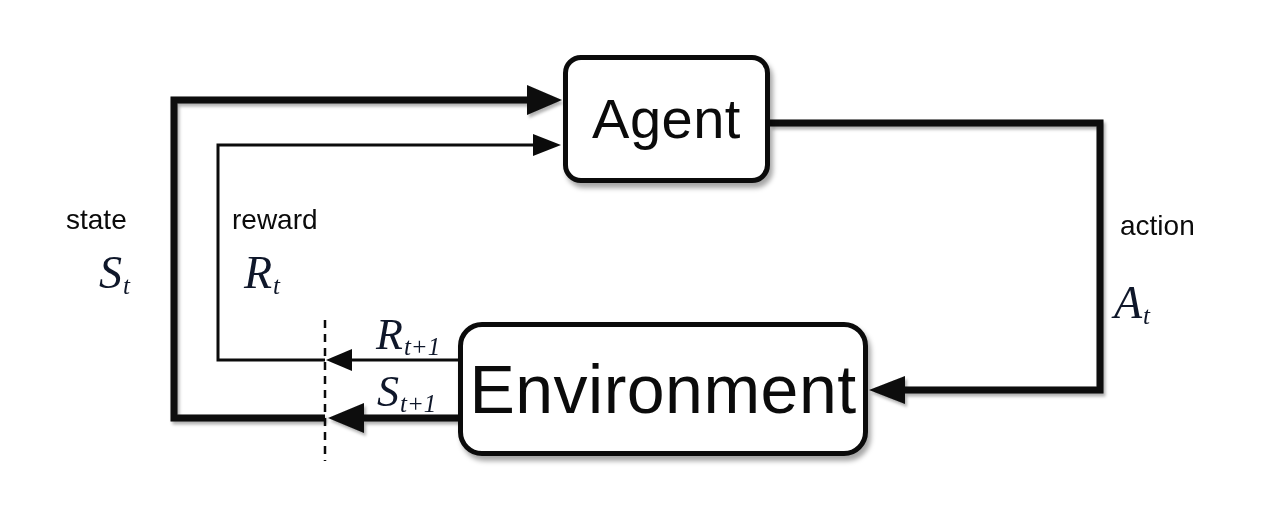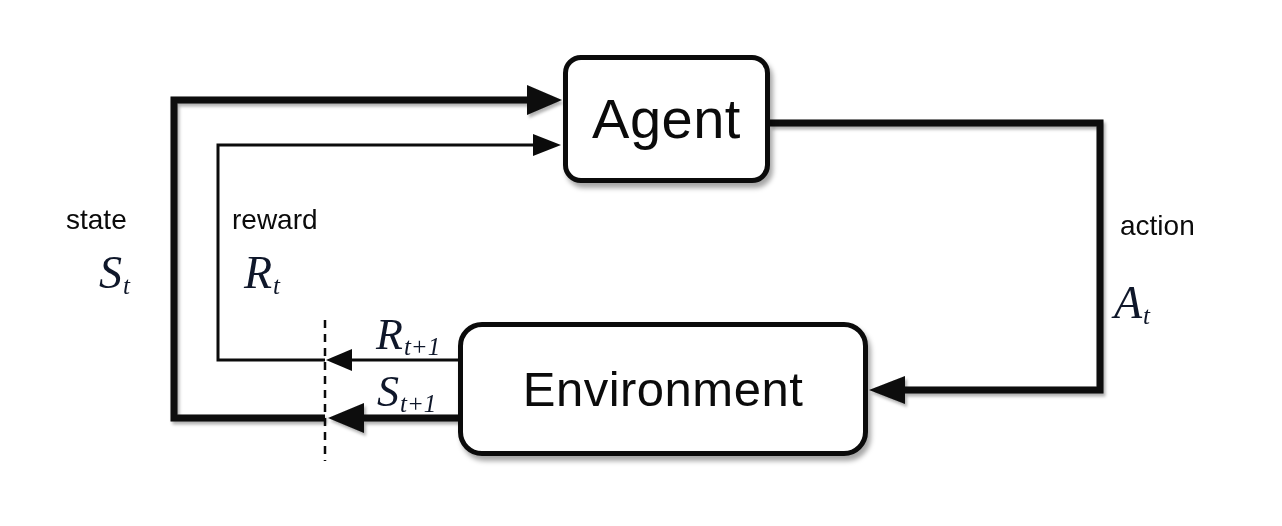--- a/index.html
+++ b/index.html
@@ -36,21 +36,21 @@
   }
   .node-agent {
     left: 563px; top: 55px;
     width: 207px; height: 128px;
     font-size: 56px;
     border-radius: 18px;
   }
   .node-environment {
     left: 458px; top: 322px;
     width: 410px; height: 134px;
-    font-size: 49px;
+    font-size: 68px;
     border-radius: 24px;
   }
   .node .node-label {
     line-height: 1;
     letter-spacing: 0.5px;
     color: #0b0b0b;
   }
   .word {
     position: absolute;
     font-size: 28px;

